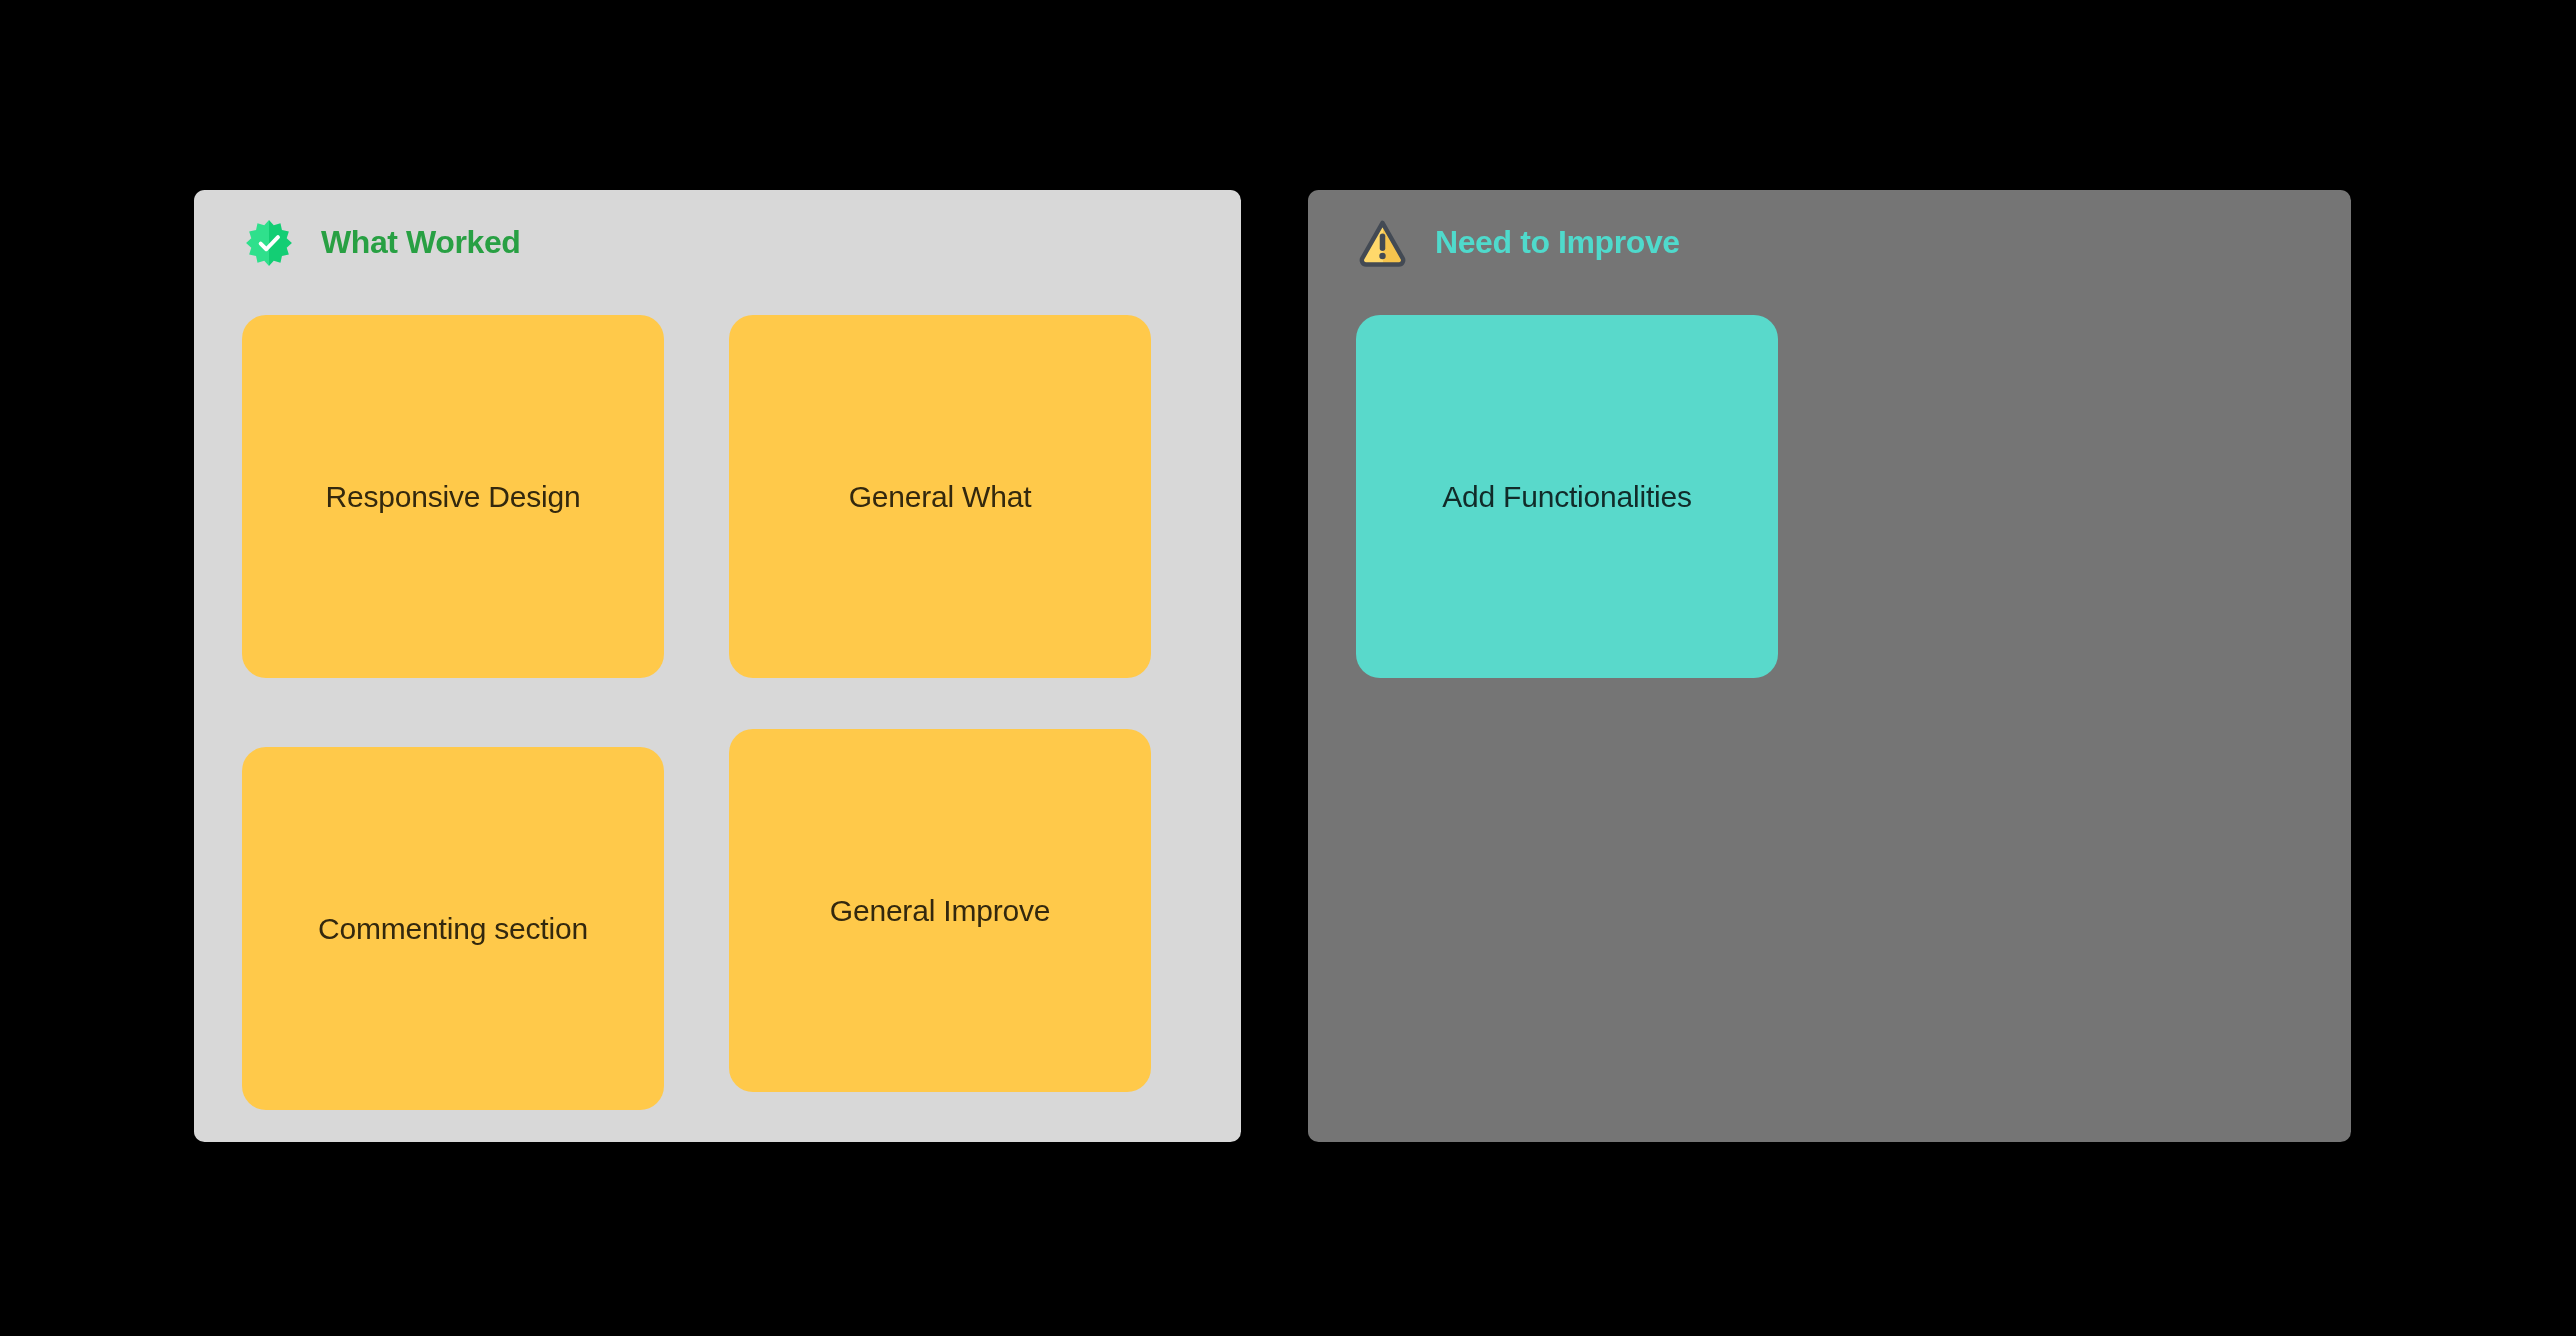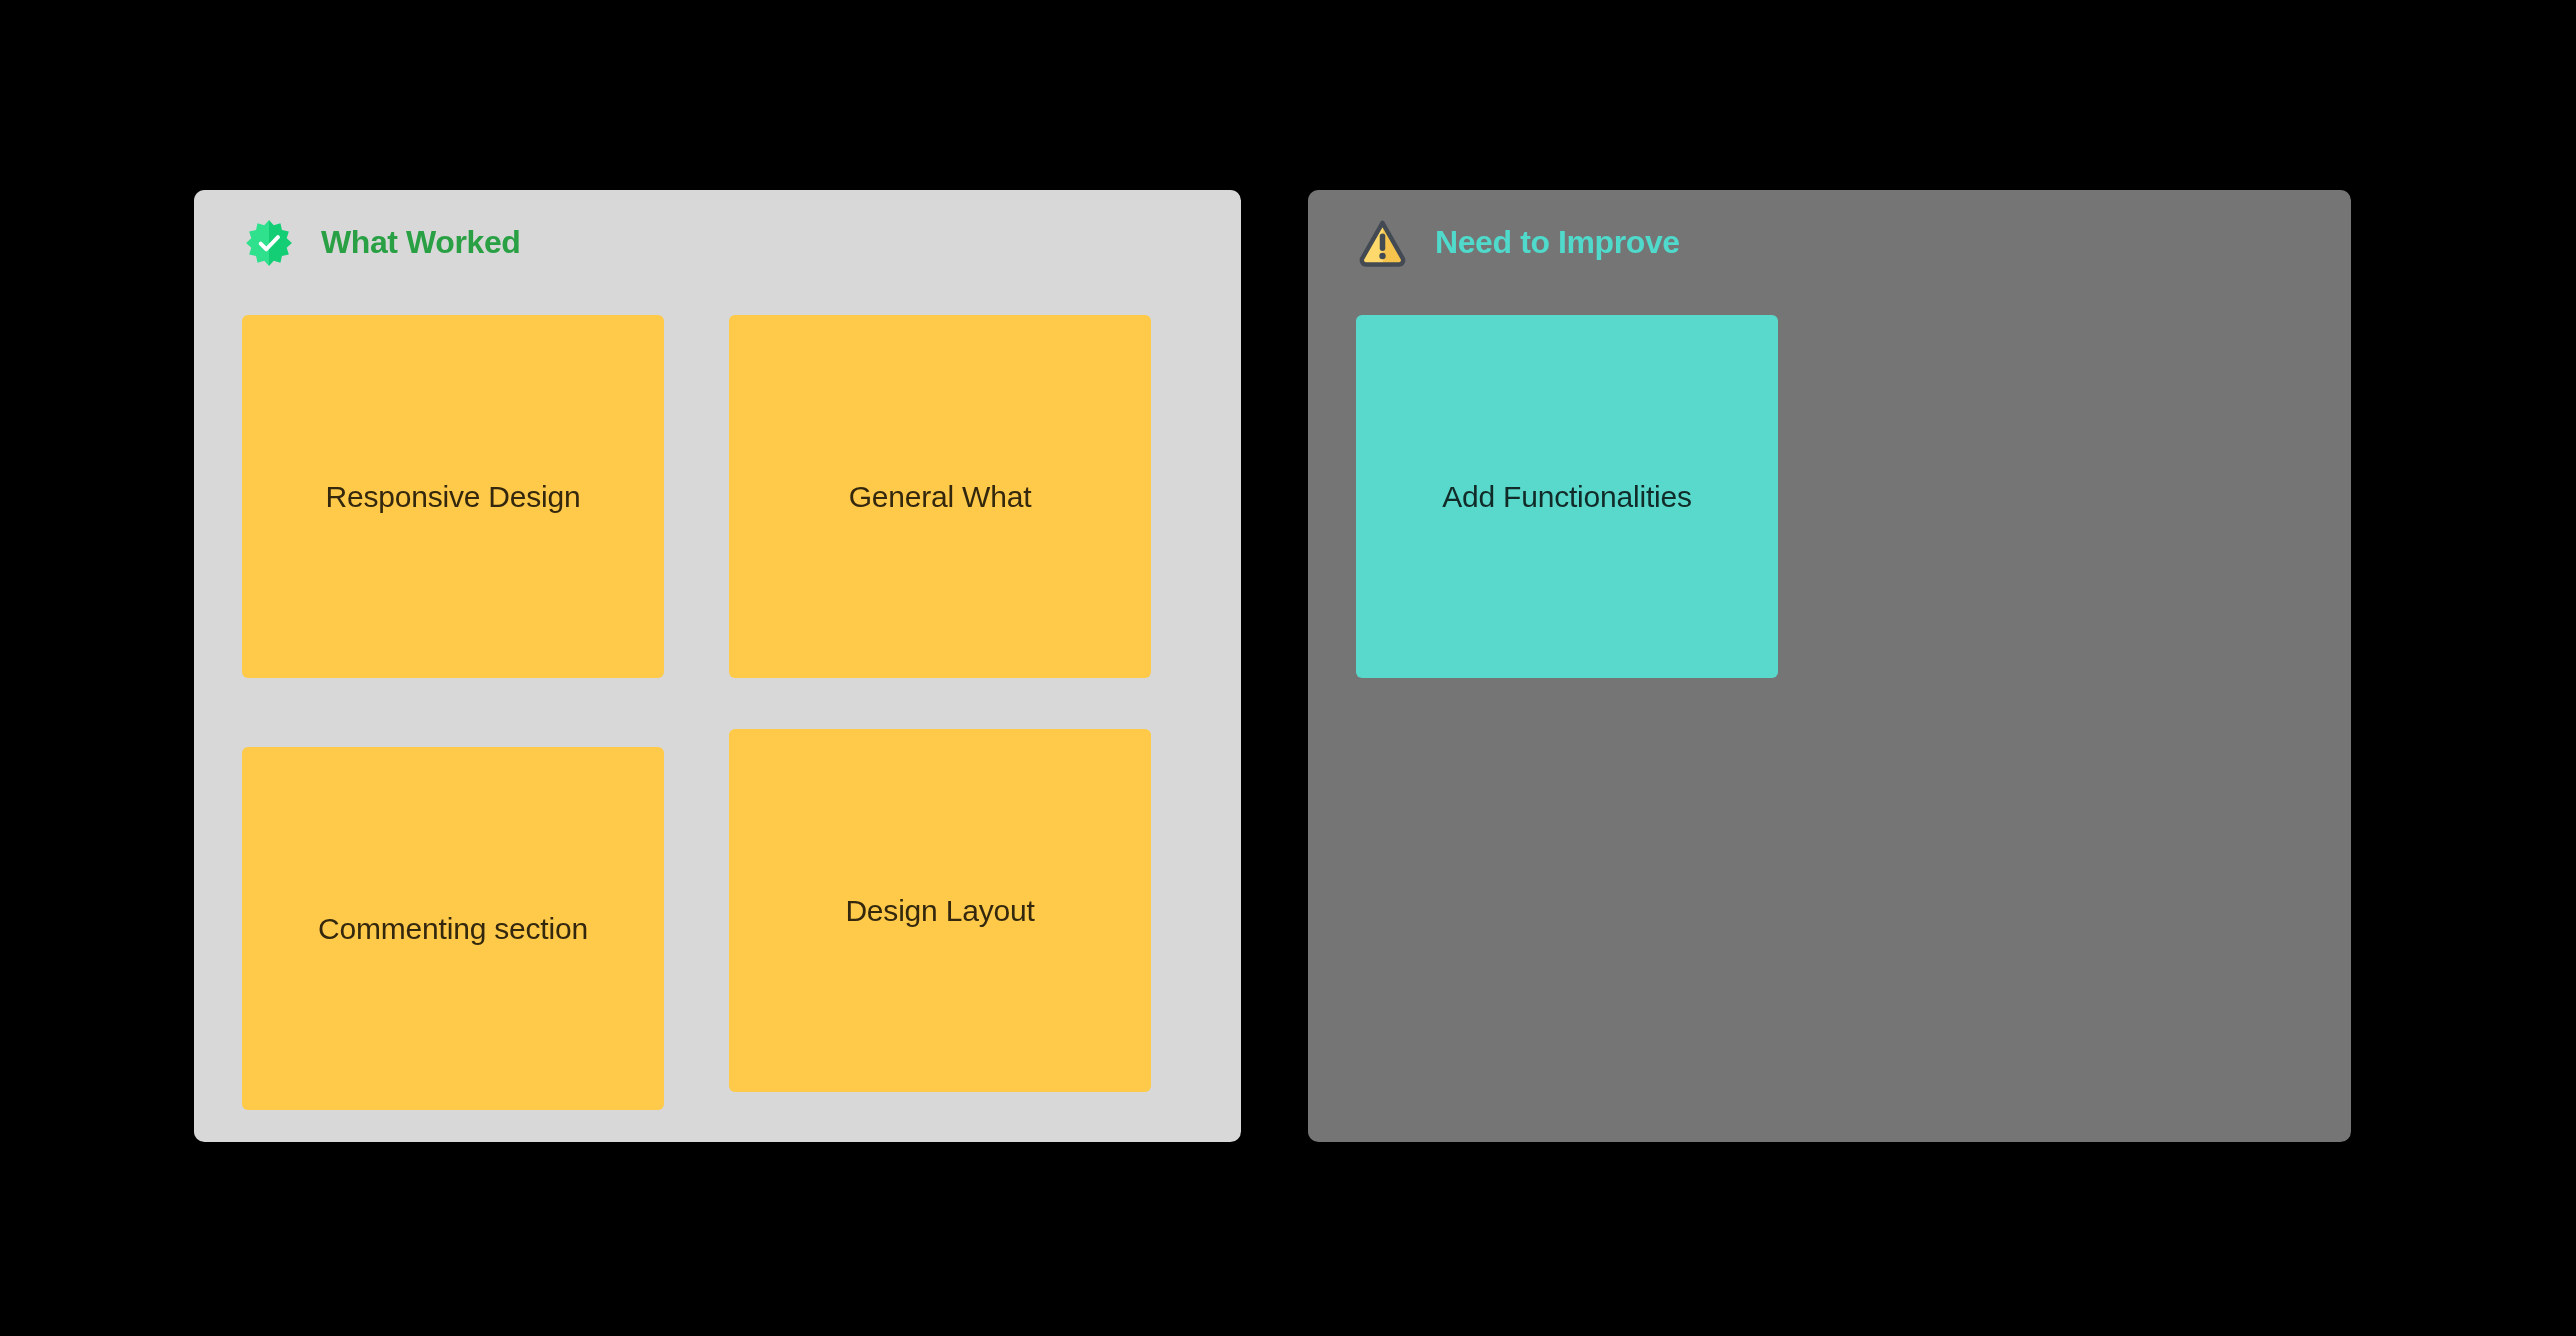--- a/index.html
+++ b/index.html
@@ -47,21 +47,21 @@
     font-weight: 700;
     letter-spacing: -0.4px;
     color: var(--title, #000);
     white-space: nowrap;
   }
 
   .note {
     position: absolute;
     width: 422px;
     height: 363px;
-    border-radius: 6px;
+    border-radius: 24px;
     background: var(--note, #ff0);
     display: flex;
     align-items: center;
     justify-content: center;
     text-align: center;
     padding: 15px;
   }
   .note-text {
     font-size: 30px;
     font-weight: 400;
@@ -102,21 +102,21 @@
     <div class="note pos-a">
       <span class="note-text">Responsive Design</span>
     </div>
     <div class="note pos-b">
       <span class="note-text">General What</span>
     </div>
     <div class="note pos-c">
       <span class="note-text">Commenting section</span>
     </div>
     <div class="note pos-d">
-      <span class="note-text">Design Layout</span>
+      <span class="note-text">General Improve</span>
     </div>
   </section>
 
   <section class="panel panel-right" style="--panel: #757575; --note: #59D9CB; --noteText: #112B29; --title: #4FDACC;">
     <header class="panel-header">
       <span class="hicon">
         <svg width="55" height="53" viewBox="0 0 24 24" aria-hidden="true">
           <defs>
             <linearGradient id="warnSplit" x1="0" y1="0" x2="1" y2="0">
               <stop offset="0.5" stop-color="#FFD96B"></stop>

